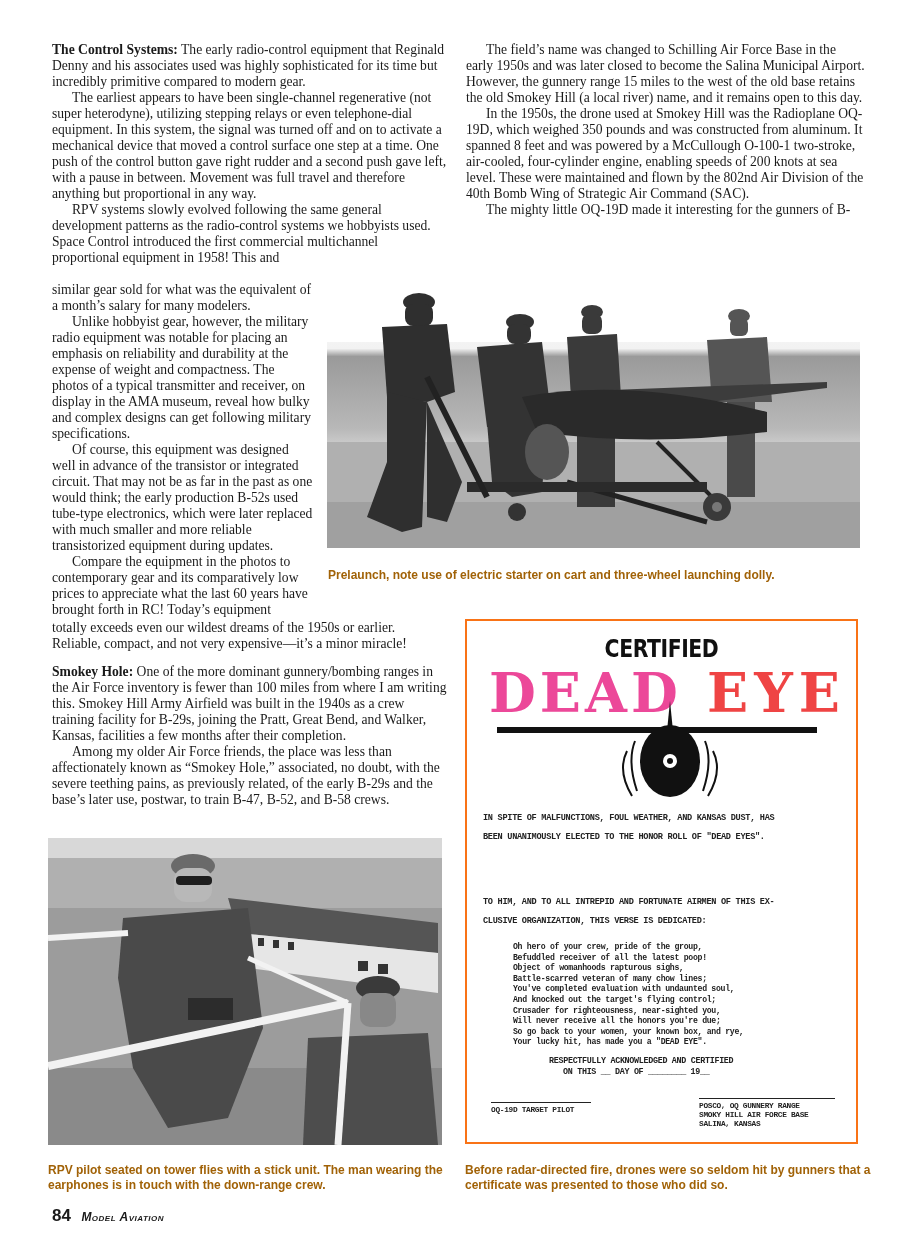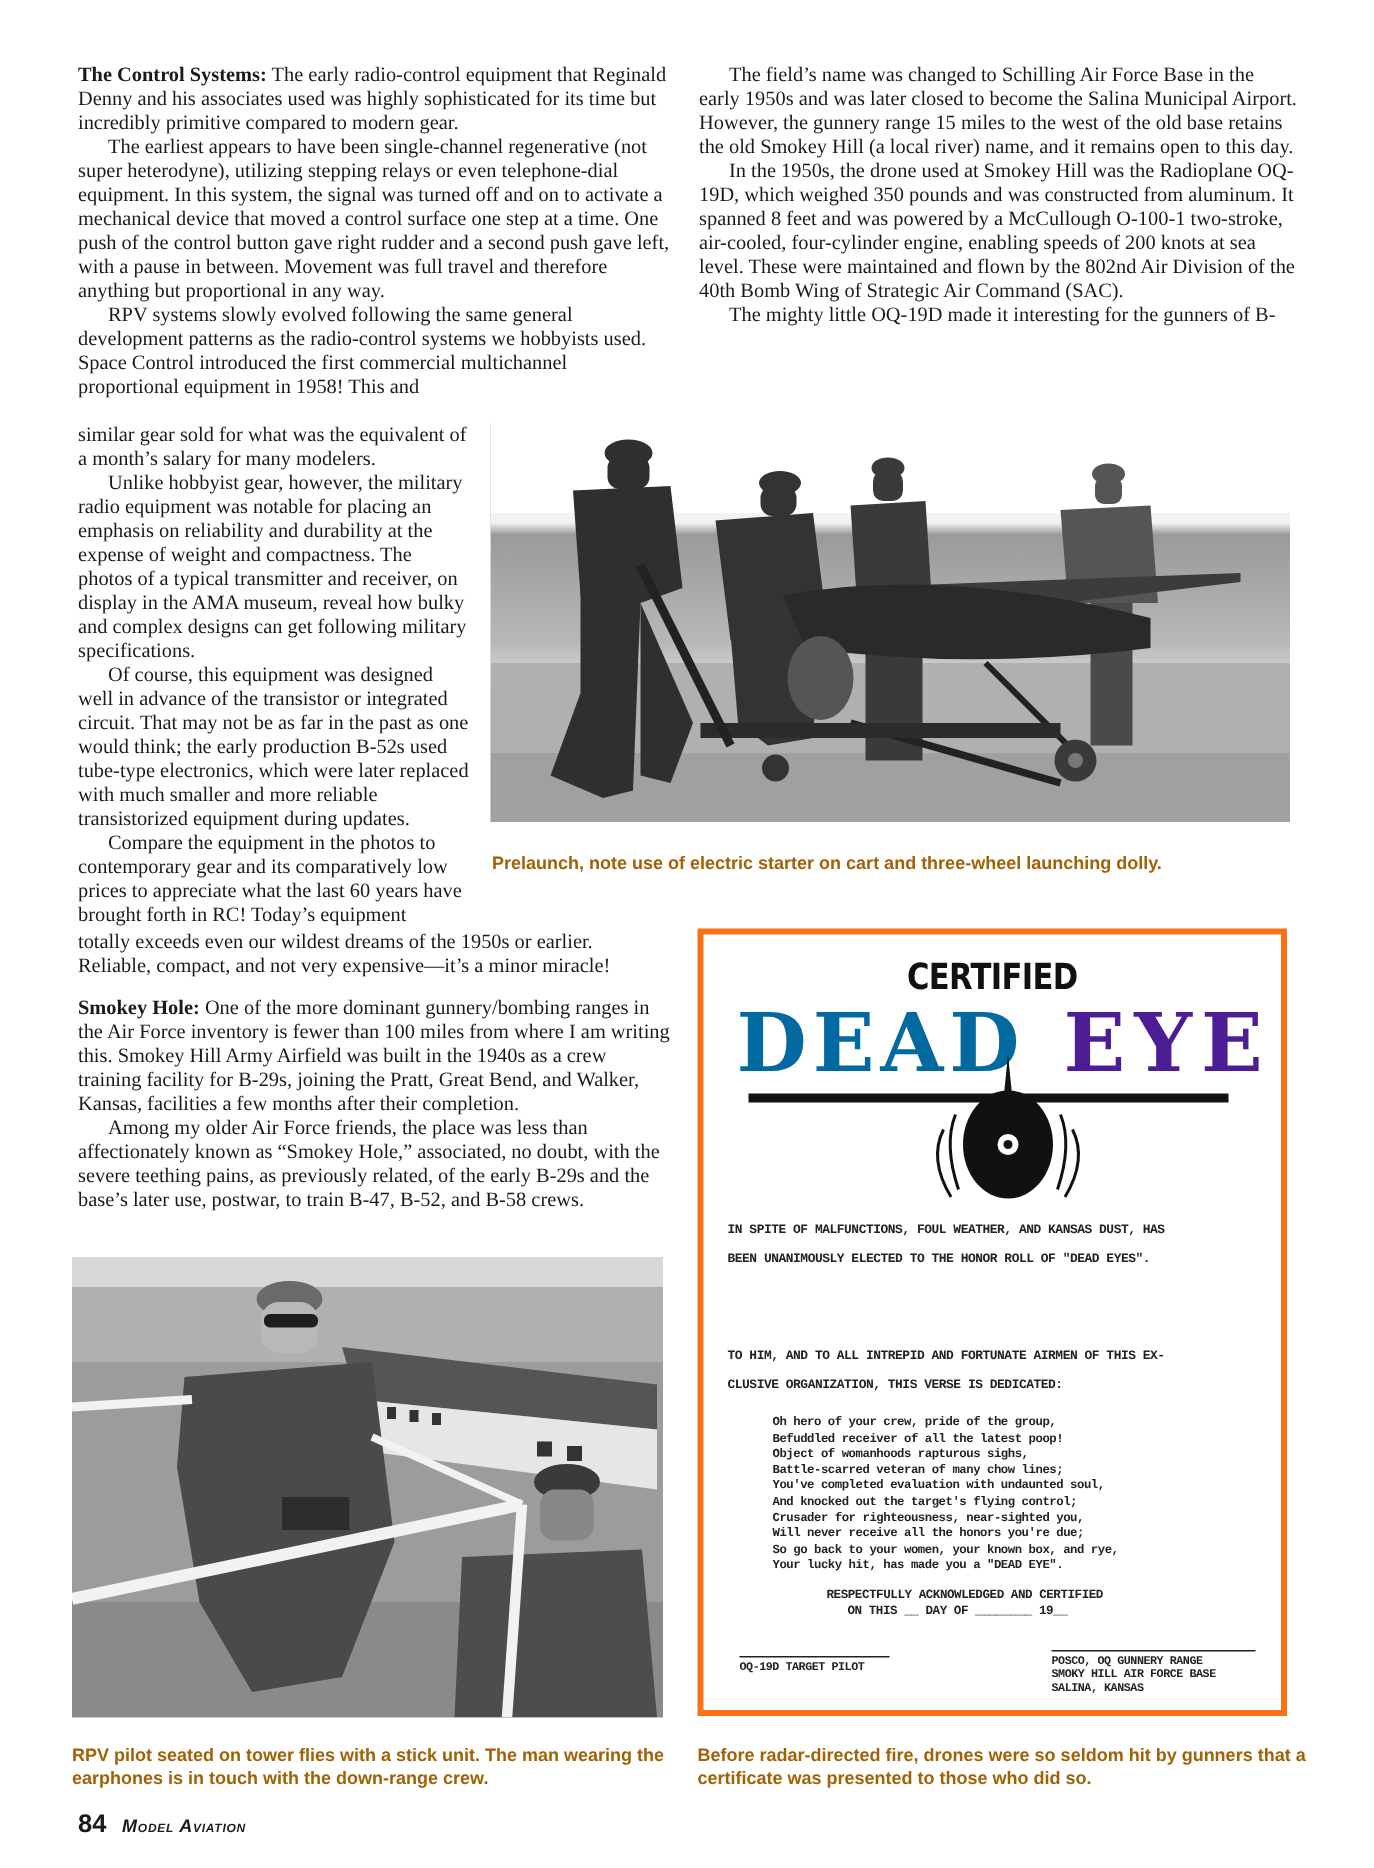--- a/index.html
+++ b/index.html
@@ -4,21 +4,21 @@
 <style>
   html, body { margin:0; padding:0; background:#ffffff; }
   body { width:916px; height:1245px; position:relative; overflow:hidden; color:#1a1a1a; }
   .serif { font-family: "Liberation Serif", "DejaVu Serif", serif; font-size:13.6px; line-height:16px; }
   .col { position:absolute; }
   p { margin:0; }
   p.ind { text-indent:20px; }
   b.lead { font-weight:bold; }
   .caption { position:absolute; font-family:"Liberation Sans", "DejaVu Sans", sans-serif; font-weight:bold; font-size:12px; line-height:15px; color:#a16207; }
   .photo { position:absolute; overflow:hidden; background:#bdbdbd; }
-  .cert { position:absolute; left:465px; top:619px; width:393px; height:525px; border:4px solid #f97316; background:#fff; box-sizing:border-box; }
+  .cert { position:absolute; left:465px; top:619px; width:393px; height:525px; border:2px solid #f97316; background:#fff; box-sizing:border-box; }
   .cert .mono { font-family:"Liberation Mono","DejaVu Sans Mono",monospace; font-weight:bold; color:#222; }
   .footer { position:absolute; left:52px; top:1206px; font-family:"Liberation Sans","DejaVu Sans",sans-serif; }
   .footer .num { font-size:17px; font-weight:bold; }
   .footer .mag { font-size:12px; font-weight:bold; font-style:italic; letter-spacing:0.5px; margin-left:6px; font-variant:small-caps; }
 </style>
 </head>
 <body>
 
 <div class="col serif" style="left:52px; top:42px; width:395px;">
   <p><b class="lead">The Control Systems:</b><span> The early radio-control equipment that Reginald Denny and his associates used was highly sophisticated for its time but incredibly primitive compared to modern gear.</span></p>
@@ -145,22 +145,22 @@
       <line x1="300" y1="165" x2="290" y2="307" stroke-width="7"></line>
       <line x1="0" y1="100" x2="80" y2="95" stroke-width="6"></line>
       <line x1="200" y1="120" x2="300" y2="165" stroke-width="5"></line>
     </g>
   </svg>
 </div>
 <div class="caption" style="left:48px; top:1163px; width:400px;">RPV pilot seated on tower flies with a stick unit. The man wearing the earphones is in touch with the down-range crew.</div>
 
 <div class="cert">
   <div style="position:absolute; left:0; right:0; top:14px; text-align:center; font-family:'DejaVu Sans',sans-serif; font-weight:bold; font-size:24px; letter-spacing:-0.5px; color:#111; transform:scaleX(0.85);">CERTIFIED</div>
-  <div style="position:absolute; left:22px; top:40px; font-family:'DejaVu Serif',serif; font-weight:bold; font-size:54px; letter-spacing:4px; color:#0369a1;">DEAD</div>
-  <div style="position:absolute; left:240px; top:40px; font-family:'DejaVu Serif',serif; font-weight:bold; font-size:54px; letter-spacing:6px; color:#4c1d95;">EYE</div>
+  <div style="position:absolute; left:22px; top:40px; font-family:'DejaVu Serif',serif; font-weight:bold; font-size:54px; letter-spacing:4px; color:#ec4899;">DEAD</div>
+  <div style="position:absolute; left:240px; top:40px; font-family:'DejaVu Serif',serif; font-weight:bold; font-size:54px; letter-spacing:6px; color:#ef4444;">EYE</div>
   <svg style="position:absolute; left:0; top:60px;" width="393" height="140">
     <rect x="30" y="46" width="320" height="6" fill="#111"></rect>
     <polygon points="203,20 198,70 208,70" fill="#111"></polygon>
     <ellipse cx="203" cy="80" rx="30" ry="36" fill="#111"></ellipse>
     <circle cx="203" cy="80" r="7" fill="#fff"></circle>
     <circle cx="203" cy="80" r="3" fill="#111"></circle>
     <path d="M168 60 Q160 80 170 110" stroke="#111" stroke-width="2" fill="none"></path>
     <path d="M238 60 Q246 80 236 110" stroke="#111" stroke-width="2" fill="none"></path>
     <path d="M160 70 Q150 90 165 115" stroke="#111" stroke-width="2" fill="none"></path>
     <path d="M246 70 Q256 90 241 115" stroke="#111" stroke-width="2" fill="none"></path>

